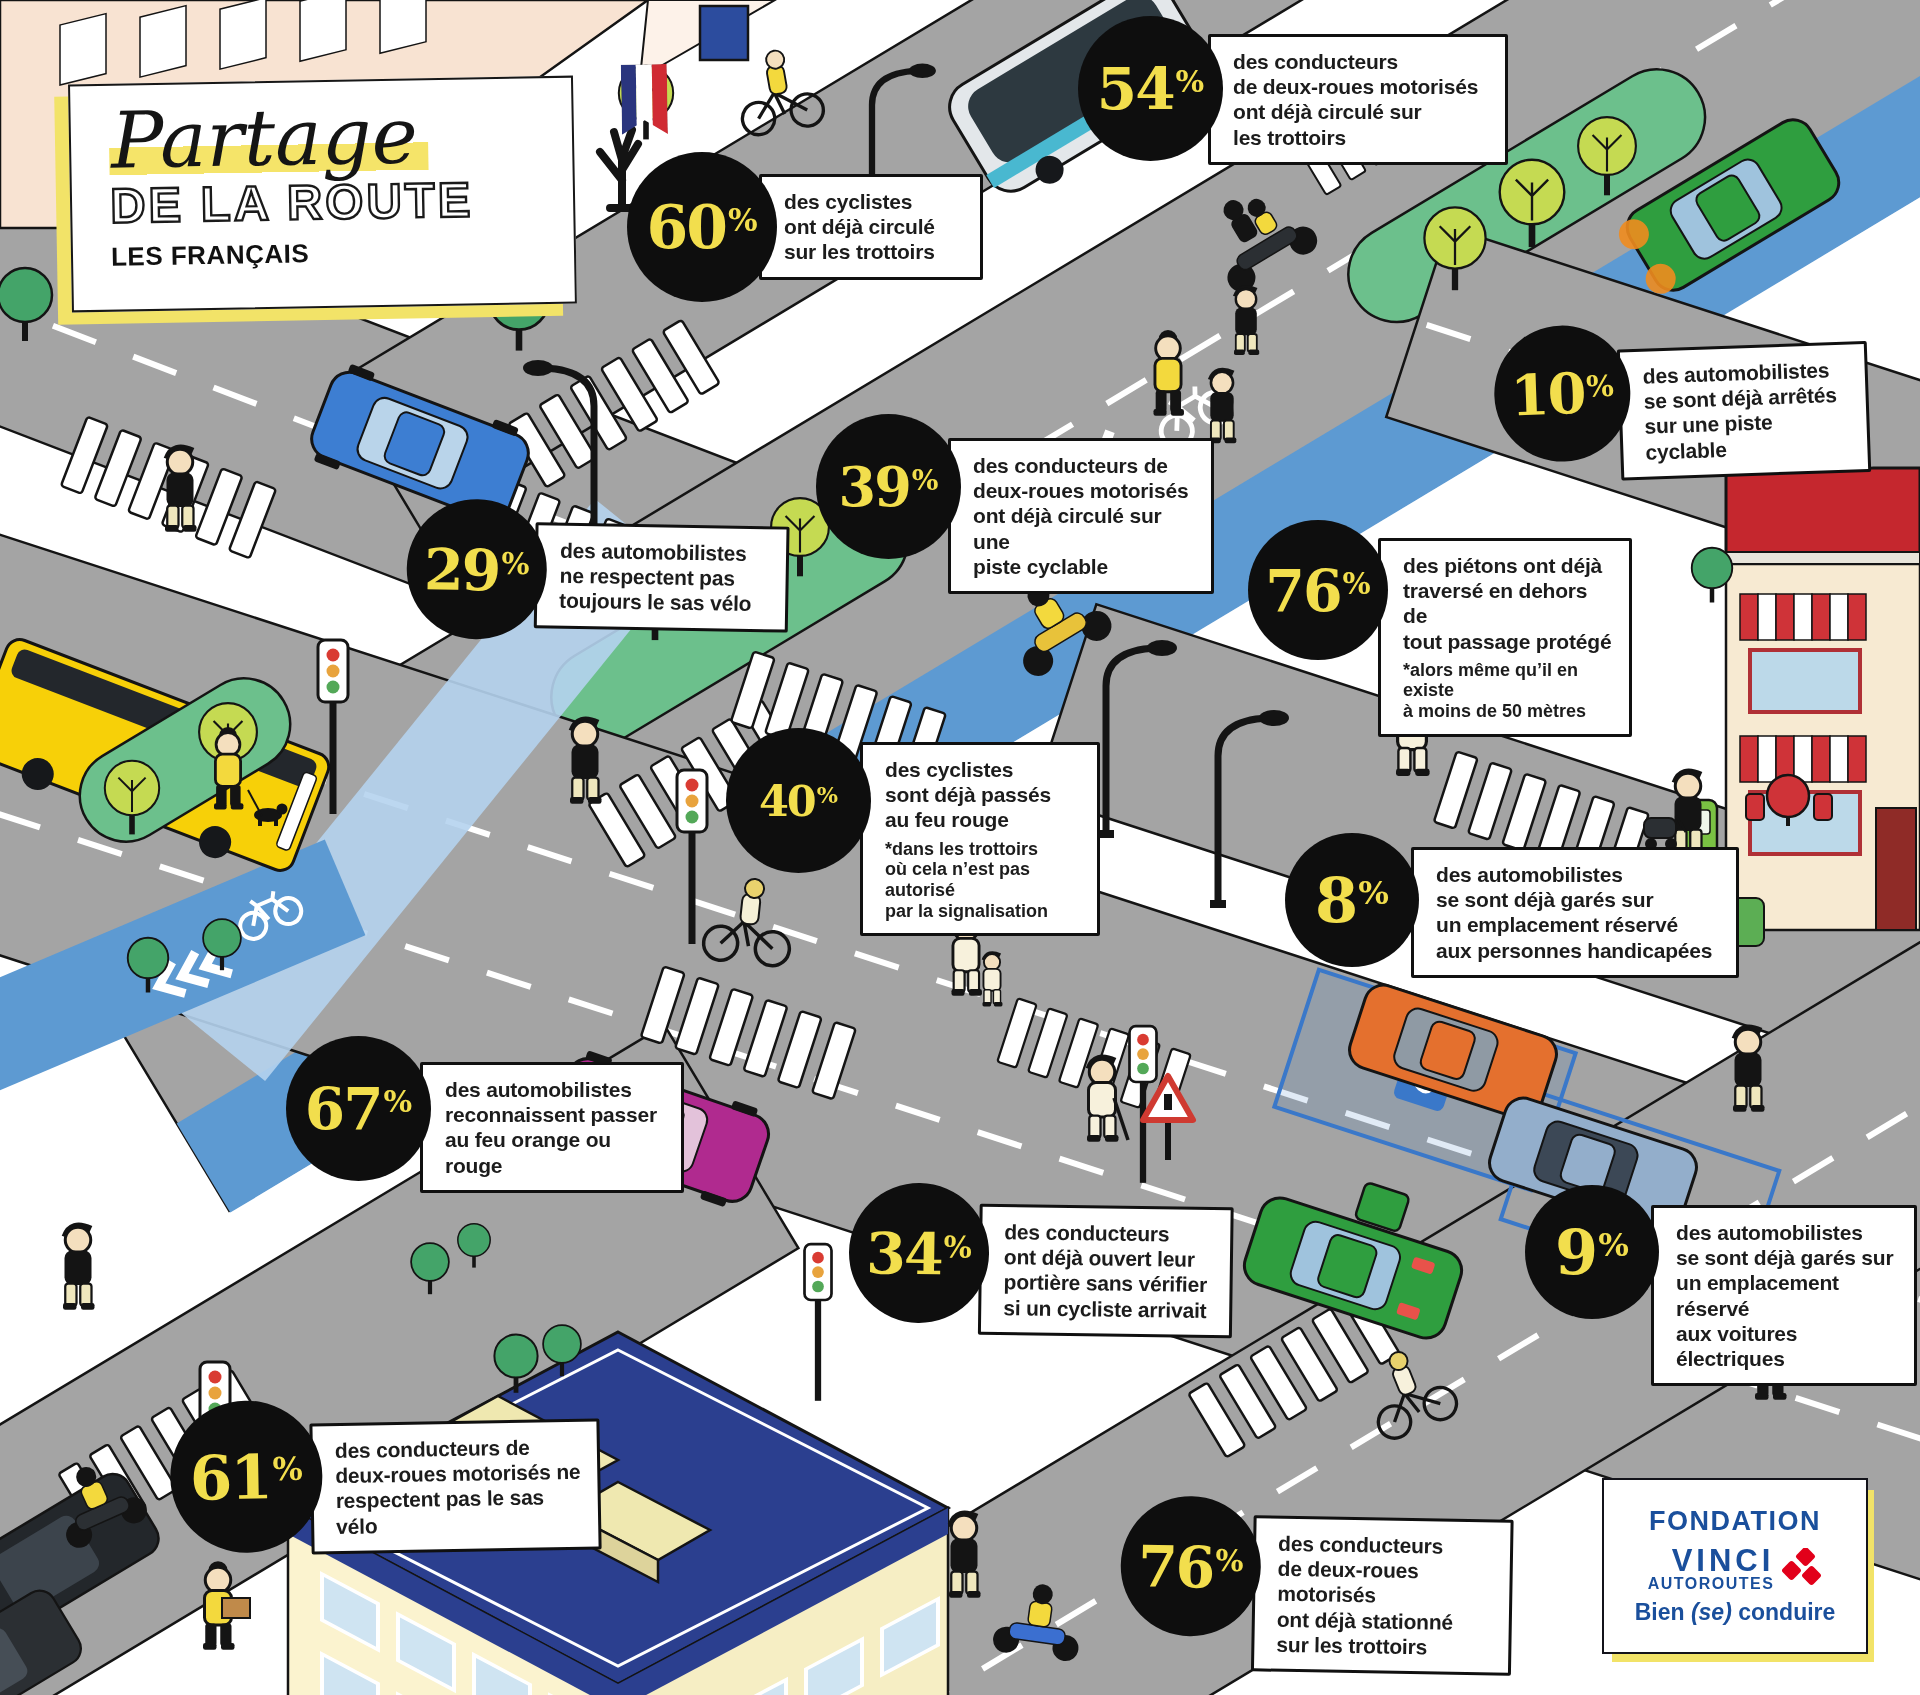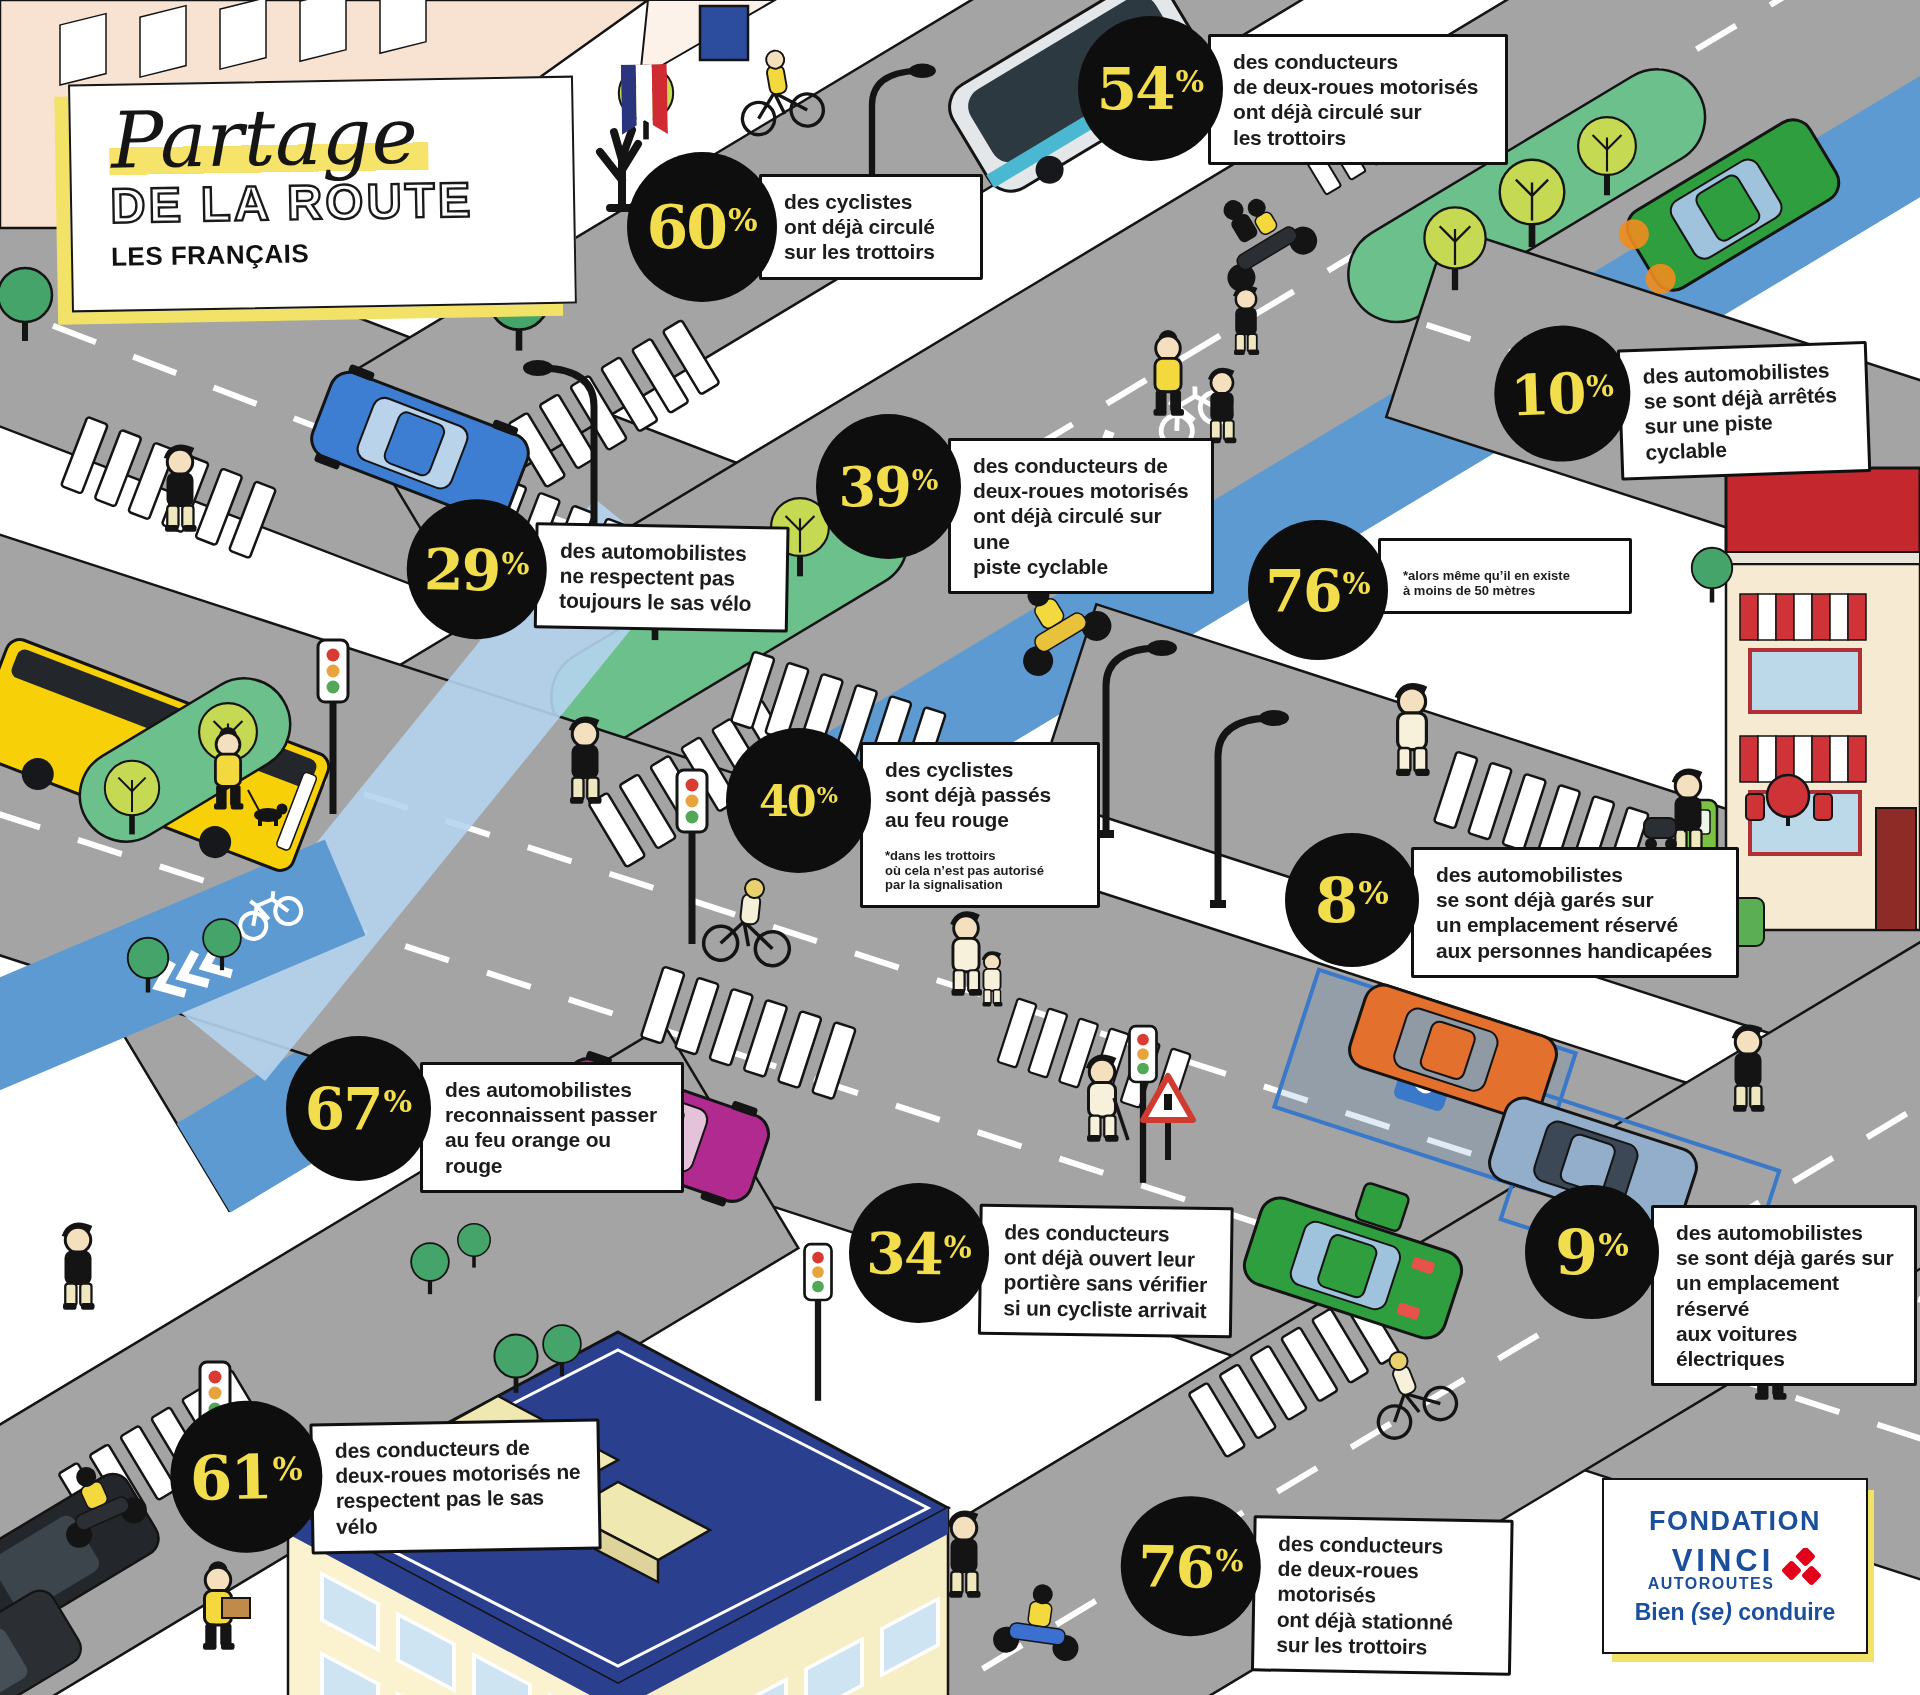--- a/index.html
+++ b/index.html
@@ -9,21 +9,21 @@
 
   
   .stat{position:absolute;z-index:10;}
   .bubble{position:absolute;left:0;top:0;border-radius:50%;background:#0e0e0e;z-index:2;
           display:flex;align-items:center;justify-content:center;color:#f2de4d;
           font-family:"DejaVu Serif",serif;font-weight:bold;letter-spacing:-2px;}
   .pct{font-size:0.52em;vertical-align:0.55em;margin-left:2px;letter-spacing:0;}
   .slabel{position:absolute;z-index:1;background:#ffffff;border:3px solid #101010;
           padding:12px 14px 12px 22px;border-radius:2px;}
   .smain{font-size:21px;line-height:1.2;font-weight:700;color:#1c1c1c;white-space:pre-line;letter-spacing:-0.2px;}
-  .snote{font-size:13px;line-height:1.15;font-weight:700;color:#1c1c1c;white-space:pre-line;margin-top:16px;}
+  .snote{font-size:18px;line-height:1.15;font-weight:700;color:#1c1c1c;white-space:pre-line;margin-top:6px;}
   .r-m2{transform:rotate(-2deg);} .r-m1{transform:rotate(-1deg);}
   .r-p1{transform:rotate(1deg);}  .r-p08{transform:rotate(0.8deg);}
 
   
   .title-wrap{position:absolute;left:70px;top:80px;width:505px;height:232px;z-index:12;transform:rotate(-1deg);}
   .title-back{position:absolute;left:-14px;top:12px;width:505px;height:228px;background:#f2e368;}
   .title-card{position:absolute;left:0;top:0;width:505px;height:228px;background:#ffffff;
               border:2px solid #171717;padding:18px 0 0 38px;box-sizing:border-box;}
   .t-main{font-family:"DejaVu Serif",serif;font-style:italic;font-size:78px;line-height:0.95;
           color:#151515;display:inline-block;
@@ -533,20 +533,23 @@
 ne respectent pas
 toujours le sas vélo</div>
   </div>
   <div class="bubble" style="width:140px;height:140px;font-size:57px;">
     <span><span>29</span><span class="pct">%</span></span>
   </div>
 </div>
 
 <div class="stat" style="left:1248px;top:520px;">
   <div class="slabel" style="left:130px;top:18px;width:212px;">
+    <div class="smain">des piétons ont déjà
+traversé en dehors de
+tout passage protégé</div>
     <div class="snote">*alors même qu’il en existe
 à moins de 50 mètres</div>
   </div>
   <div class="bubble" style="width:140px;height:140px;font-size:57px;">
     <span><span>76</span><span class="pct">%</span></span>
   </div>
 </div>
 
 <div class="stat" style="left:726px;top:728px;">
   <div class="slabel" style="left:134px;top:14px;width:198px;">

